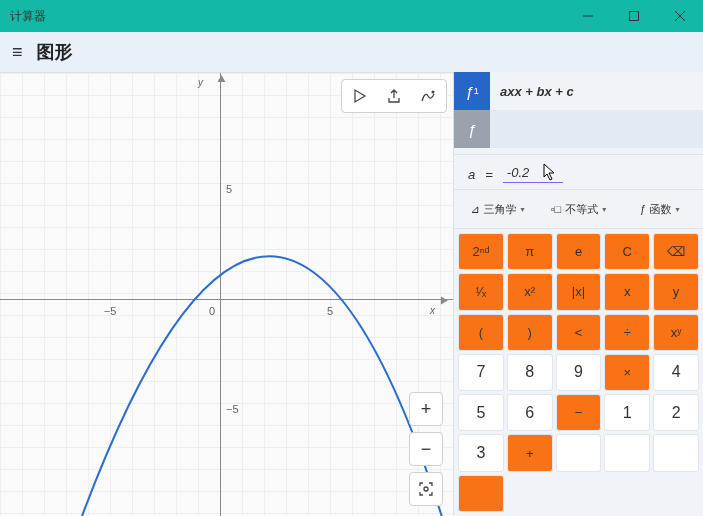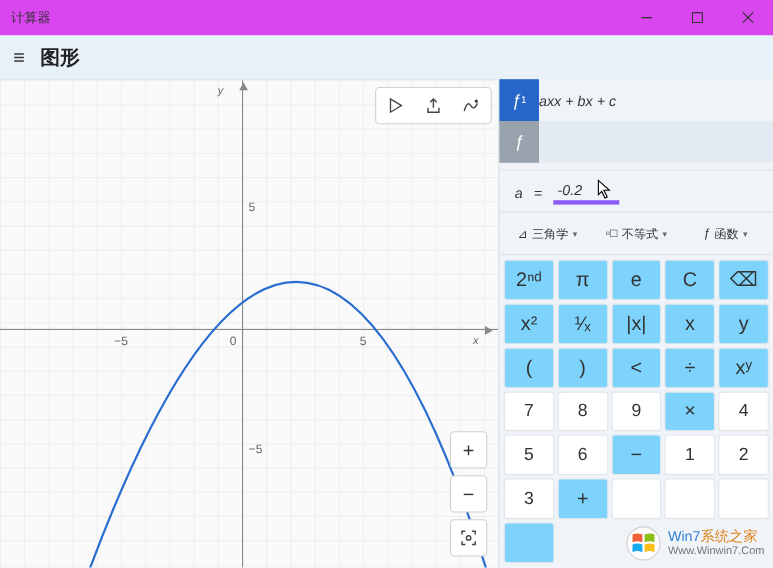--- a/index.html
+++ b/index.html
@@ -1,18 +1,18 @@
 <!DOCTYPE html>
 <html><head>
 <meta charset="utf-8">
 <style>
 * { box-sizing: border-box; margin: 0; padding: 0; font-family: "Segoe UI", -apple-system, sans-serif; }
 body { width: 703px; height: 516px; background: #e8f0f8; overflow: hidden; position: relative; }
 
-.titlebar { height: 32px; display: flex; align-items: center; padding-left: 10px; background: #d946ef; }
+.titlebar { height: 32px; display: flex; align-items: center; padding-left: 10px; background: #14b8a6; }
 .titlebar-title { font-size: 12px; color: #333; }
 .titlebar-controls { margin-left: auto; display: flex; }
 .titlebar-btn { width: 46px; height: 32px; display: flex; align-items: center; justify-content: center; font-size: 11px; color: #333; }
 
 .header { height: 40px; display: flex; align-items: center; padding: 0 12px; gap: 14px; }
 .hamburger { font-size: 18px; color: #333; cursor: pointer; }
 .header-label { font-weight: 600; font-size: 18px; color: #222; }
 
 .content { display: flex; height: calc(100% - 72px); }
 
@@ -38,34 +38,34 @@
 .zoom-controls { position: absolute; right: 10px; bottom: 10px; display: flex; flex-direction: column; gap: 6px; align-items: center; }
 .zoom-btn { width: 34px; height: 34px; background: #fff; border: 1px solid #d0d0d0; border-radius: 4px; display: flex; align-items: center; justify-content: center; font-size: 18px; color: #333; cursor: pointer; }
 
 
 .panel { width: 250px; background: #f0f4f9; display: flex; flex-direction: column; border-left: 1px solid #d8e0e8; position: relative; }
 .fn-rows { display: flex; flex-direction: column; }
 .fn-row { display: flex; align-items: center; height: 38px; }
 .fn-badge { width: 36px; height: 38px; display: flex; align-items: center; justify-content: center; font-style: italic; color: #fff; background: #2666c9; font-size: 15px; position: relative; }
 .fn-badge-alt { background: #9aa3ad; }
 .fn-badge sub { font-size: 9px; font-style: normal; }
-.fn-text { flex: 1; font-style: italic; font-size: 13px; color: #333; }
+.fn-text { flex: 1; padding-left: 10px; font-style: italic; font-size: 13px; color: #333; font-weight: bold; }
 .fn-placeholder { color: #888; font-style: normal; font-size: 13px; }
 .fn-row-2 { background: #e3eaf1; }
 
 .param-row { padding: 10px 14px 6px; display: flex; align-items: center; gap: 10px; font-style: italic; color: #333; font-size: 13px; border-top: 1px solid #dce3ea; margin-top: 6px; }
-.param-value { font-style: italic; color: #333; border-bottom: 4px solid #8b5cf6; padding: 0 4px 2px; min-width: 60px; }
+.param-value { font-style: italic; color: #333; border-bottom: 1px solid #8b5cf6; padding: 0 4px 2px; min-width: 60px; }
 .cursor-ptr { position: absolute; left: 88px; top: 14px; pointer-events: none; }
 
 .mode-row { display: flex; padding: 6px 4px; gap: 2px; border-top: 1px solid #dce3ea; border-bottom: 1px solid #dce3ea; }
 .mode-btn { flex: 1; height: 26px; display: flex; align-items: center; justify-content: center; gap: 4px; font-size: 11px; color: #333; background: transparent; border: none; cursor: pointer; }
 .chev { font-size: 8px; color: #666; }
 
 .keypad { display: grid; grid-template-columns: repeat(5, 1fr); gap: 3px; padding: 4px; flex: 1; }
-.key { background: #7dd3fc; border: 1px solid #e0e6ec; border-radius: 3px; display: flex; align-items: center; justify-content: center; font-size: 18px; color: #333; cursor: pointer; min-height: 36px; }
+.key { background: #f97316; border: 1px solid #e0e6ec; border-radius: 3px; display: flex; align-items: center; justify-content: center; font-size: 13px; color: #333; cursor: pointer; min-height: 36px; }
 .key-num { background: #fff; font-weight: 500; font-size: 16px; }
 
 .watermark { position: absolute; right: 8px; bottom: 6px; display: flex; align-items: center; gap: 6px; pointer-events: none; opacity: 0.9; }
 .wm-logo { width: 32px; height: 32px; }
 .wm-text { display: flex; flex-direction: column; line-height: 1.1; }
 .wm-line1 { font-size: 13px; color: #d97700; font-weight: 500; }
 .wm-line1 .blue { color: #1976d2; }
 .wm-line2 { font-size: 10px; color: #666; }
 
 .param-section { position: relative; }
@@ -197,22 +197,22 @@
       </button>
     </div>
 
     <div class="keypad">
       <div class="key">2ⁿᵈ</div>
       <div class="key">π</div>
       <div class="key">e</div>
       <div class="key">C</div>
       <div class="key">⌫</div>
 
+      <div class="key">¹⁄ₓ</div>
       <div class="key">x²</div>
-      <div class="key">¹⁄ₓ</div>
       <div class="key">|x|</div>
       <div class="key">x</div>
       <div class="key">y</div>
 
       <div class="key">(</div>
       <div class="key">)</div>
       <div class="key">&lt;</div>
       <div class="key">÷</div>
 
       <div class="key">xʸ</div>
@@ -230,28 +230,15 @@
       <div class="key key-num">2</div>
       <div class="key key-num">3</div>
       <div class="key">+</div>
 
       <div class="key key-num"></div>
       <div class="key key-num"></div>
       <div class="key key-num"></div>
       <div class="key"></div>
     </div>
 
-    <div class="watermark">
-      <svg class="wm-logo" viewBox="0 0 32 32">
-        <circle cx="16" cy="16" r="15" fill="#fff" stroke="#ccc"></circle>
-        <path d="M6 8 Q10 6 15 8 L15 15 Q10 13 6 15 Z" fill="#f25022"></path>
-        <path d="M17 8 Q22 6 26 8 L26 15 Q22 13 17 15 Z" fill="#7fba00"></path>
-        <path d="M6 17 Q10 15 15 17 L15 24 Q10 22 6 24 Z" fill="#00a4ef"></path>
-        <path d="M17 17 Q22 15 26 17 L26 24 Q22 22 17 24 Z" fill="#ffb900"></path>
-      </svg>
-      <div class="wm-text">
-        <div class="wm-line1"><span class="blue">Win7</span><span>系统之家</span></div>
-        <div class="wm-line2">Www.Winwin7.Com</div>
-      </div>
-    </div>
 
   </div>
 </div>
 
 </body></html>

